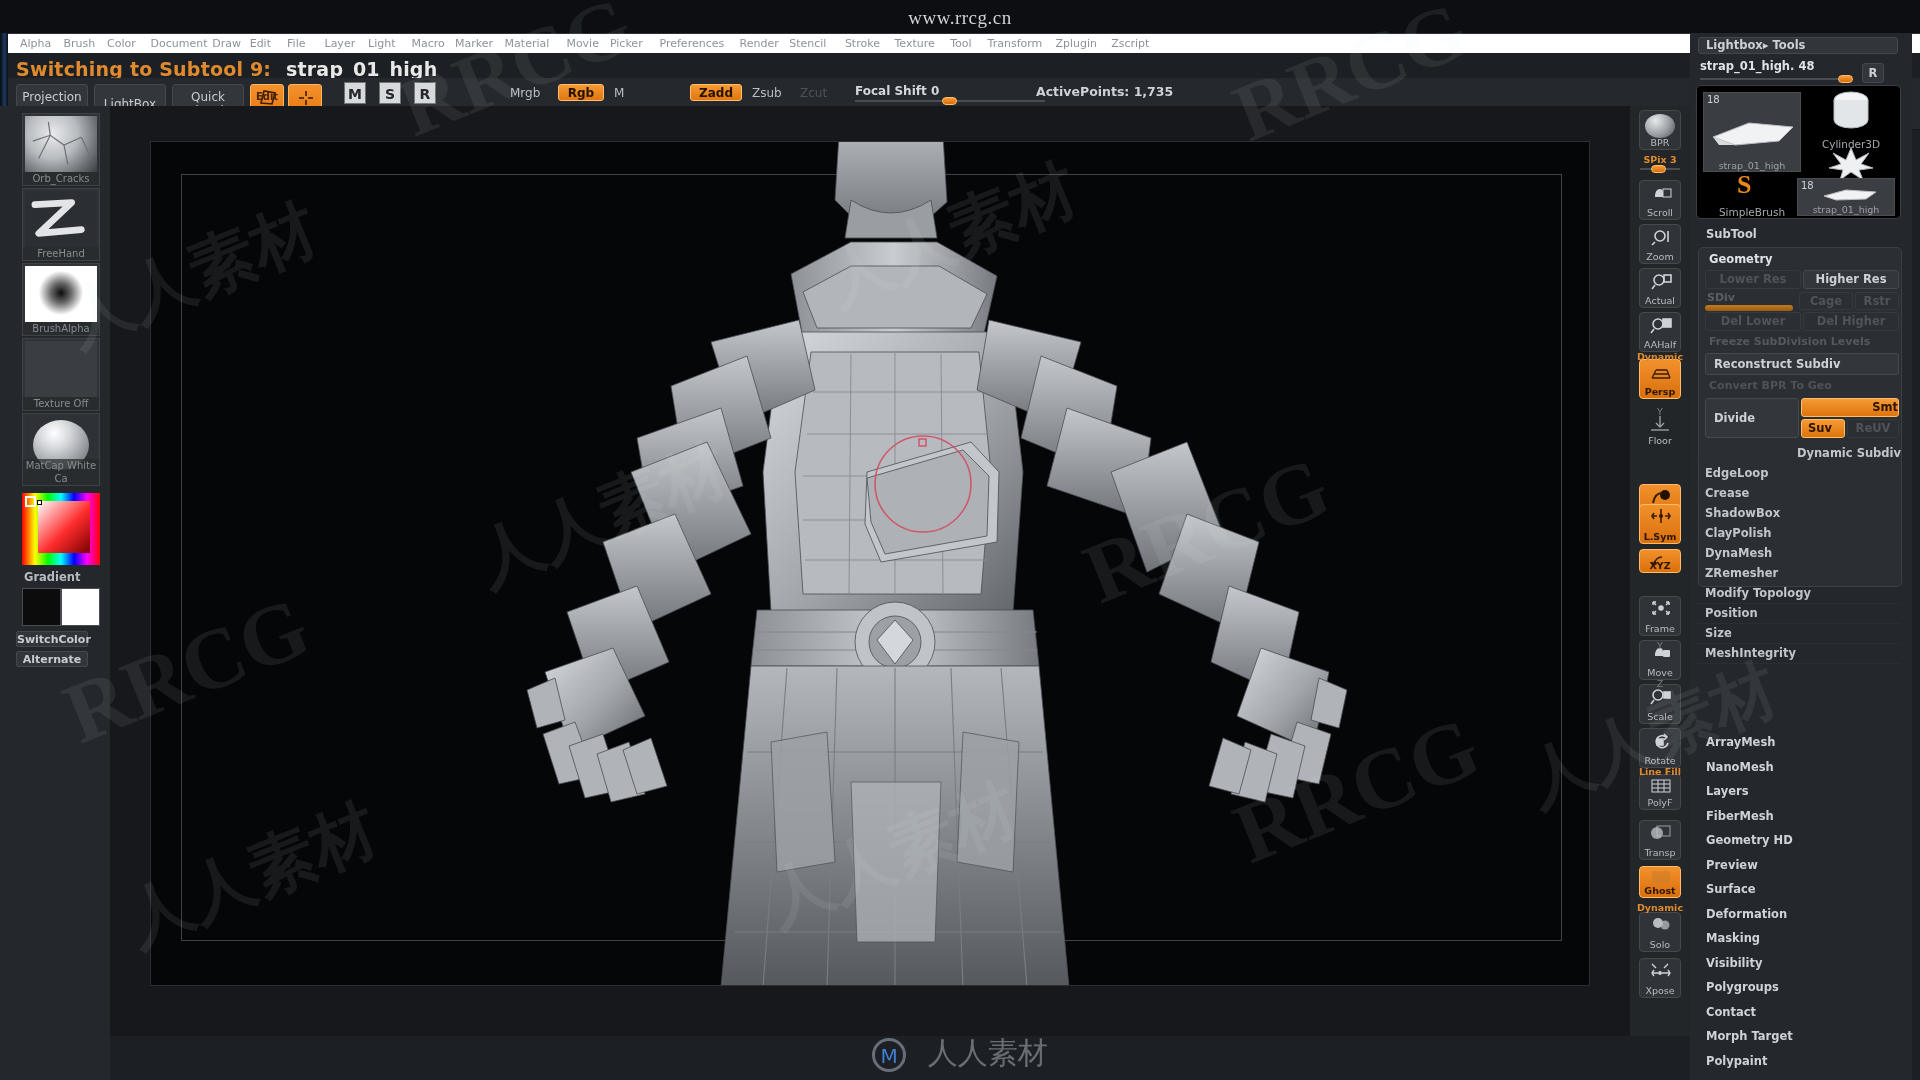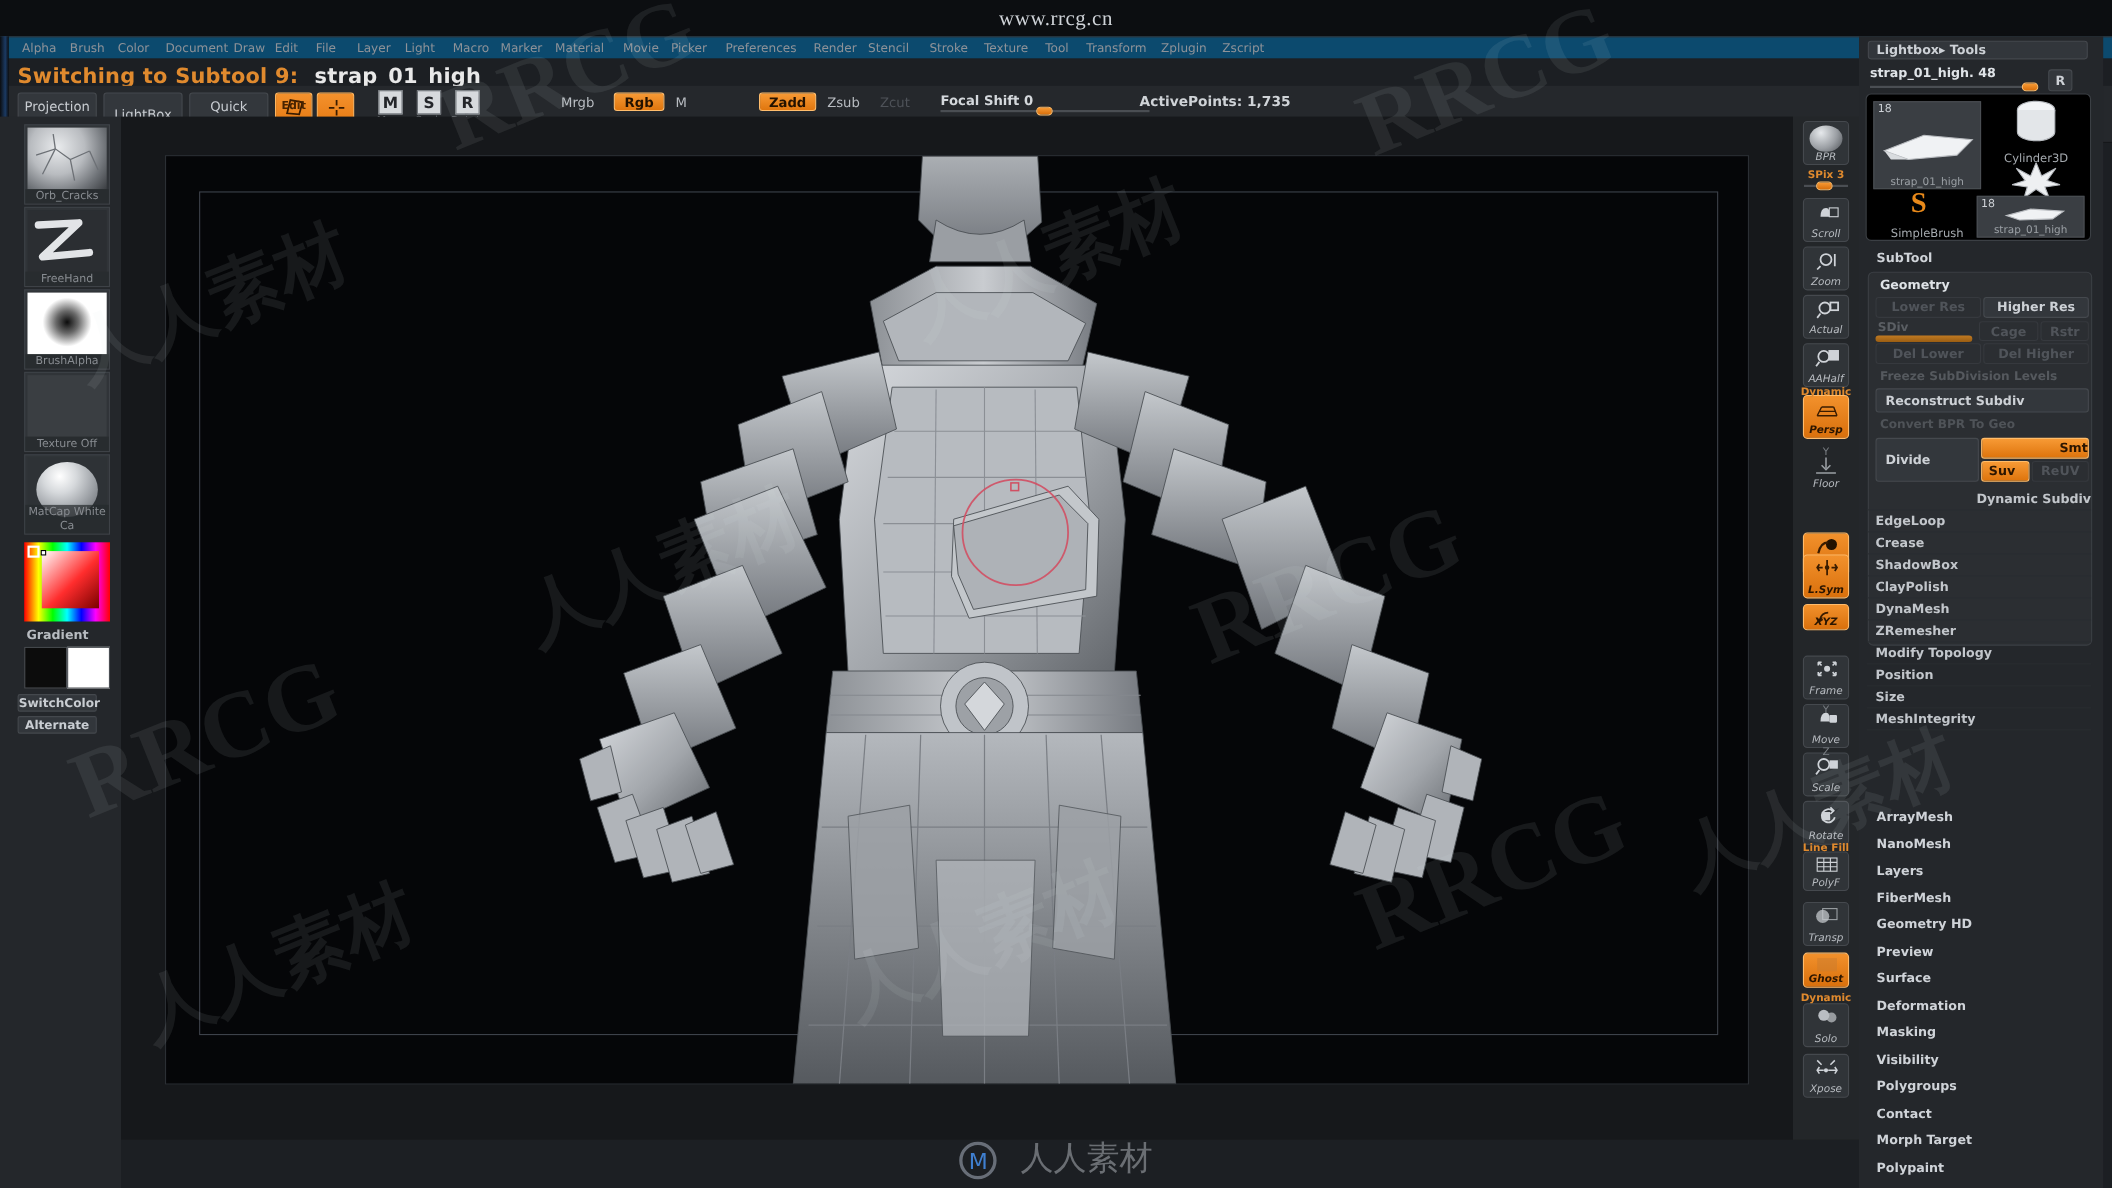--- a/index.html
+++ b/index.html
@@ -9,21 +9,21 @@
     background:#1c1f23; color:#c8c8c8; }
 
   
   .titlebar { position:absolute; left:0; top:0; width:1920px; height:33px;
      background:#0c0e11; }
   .site-url { position:absolute; left:0; top:7px; width:1920px; text-align:center;
      font-size:19px; color:#cfd3d8; letter-spacing:.5px;
      font-family:"Liberation Serif", serif; }
 
   .menubar { position:absolute; left:0; top:33px; width:1920px; height:20px;
-     background:#0c4a6e; border-top:1px solid #2e3237; }
+     background:#ffffff; border-top:1px solid #2e3237; }
   .menubar .mi { position:absolute; top:2px; font-size:11px; color:#8e9298;
      padding:1px 4px; white-space:nowrap; font-family:"DejaVu Sans", sans-serif;}
 
   .statusline { position:absolute; left:16px; top:58px; height:16px;
      font-size:19px; font-weight:bold; color:#e08a2e;
      font-family:"DejaVu Sans", sans-serif; letter-spacing:.2px;}
   .statusline .sub { color:#e8e8e8; margin-left:8px; }
 
   
   .toolbar { position:absolute; left:0; top:78px; width:1920px; height:52px;
@@ -87,21 +87,21 @@
      background:#16181b; }
   .doc { position:absolute; left:40px; top:35px; width:1440px; height:845px;
      background:#050608; border:1px solid #2b2f34; overflow:hidden; }
   .docframe { position:absolute; left:30px; top:32px; width:1381px; height:767px;
      border:1px solid #3d424a; }
 
   
   .rail { position:absolute; left:1630px; top:106px; width:60px; height:930px;
      background:#232629; }
   .rbtn { position:absolute; left:9px; width:42px; background:#303438;
-     border:1px solid #45494e; border-radius:4px;font-style:italic; }
+     border:1px solid #45494e; border-radius:4px; }
   .rbtn.on { background:linear-gradient(#f2912c,#d9700c); border-color:#ffbb6b; }
   .rbtn .rl { position:absolute; left:0; bottom:1px; width:100%; text-align:center;
      font-size:9.5px; color:#b8bcc1; }
   .rbtn.on .rl { color:#2b1500; font-weight:bold; }
   .raillabel { position:absolute; width:60px; text-align:center; font-size:9.5px;
      color:#787d82; }
   .raillabel.hi { color:#e08a2e; font-weight:bold; }
 
   
   .rpanel { position:absolute; left:1690px; top:33px; width:222px; height:1047px;

